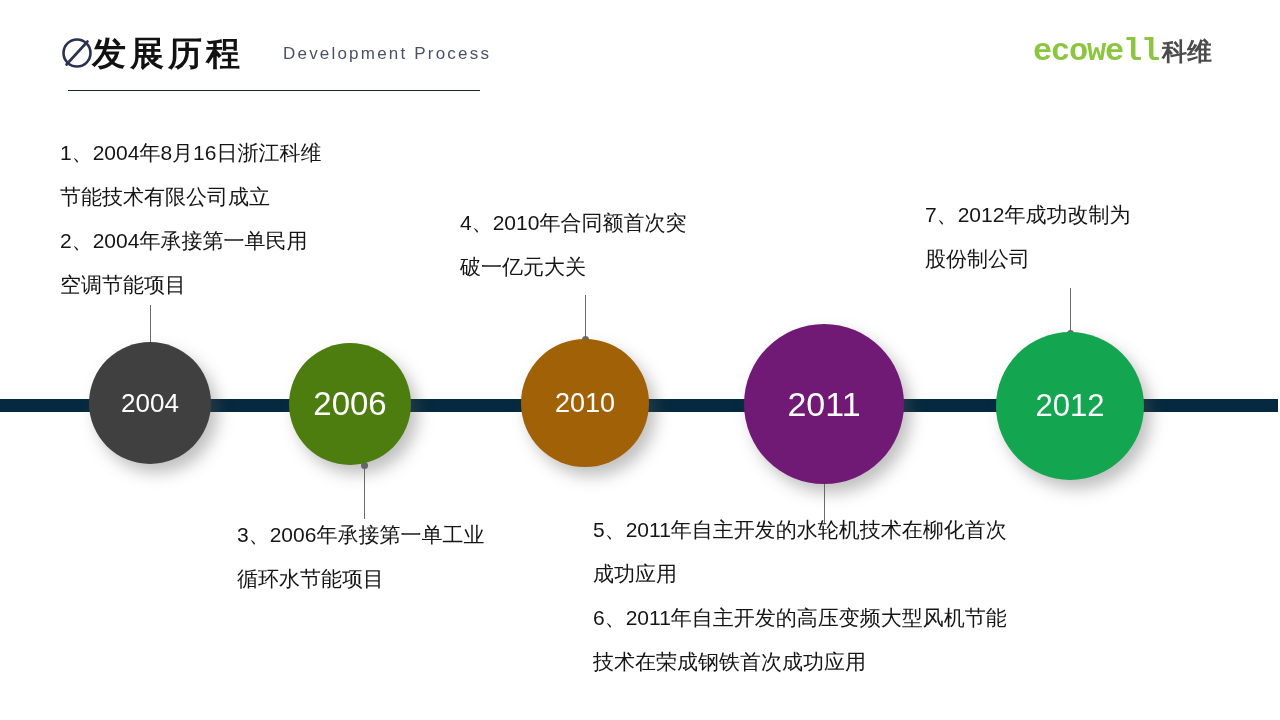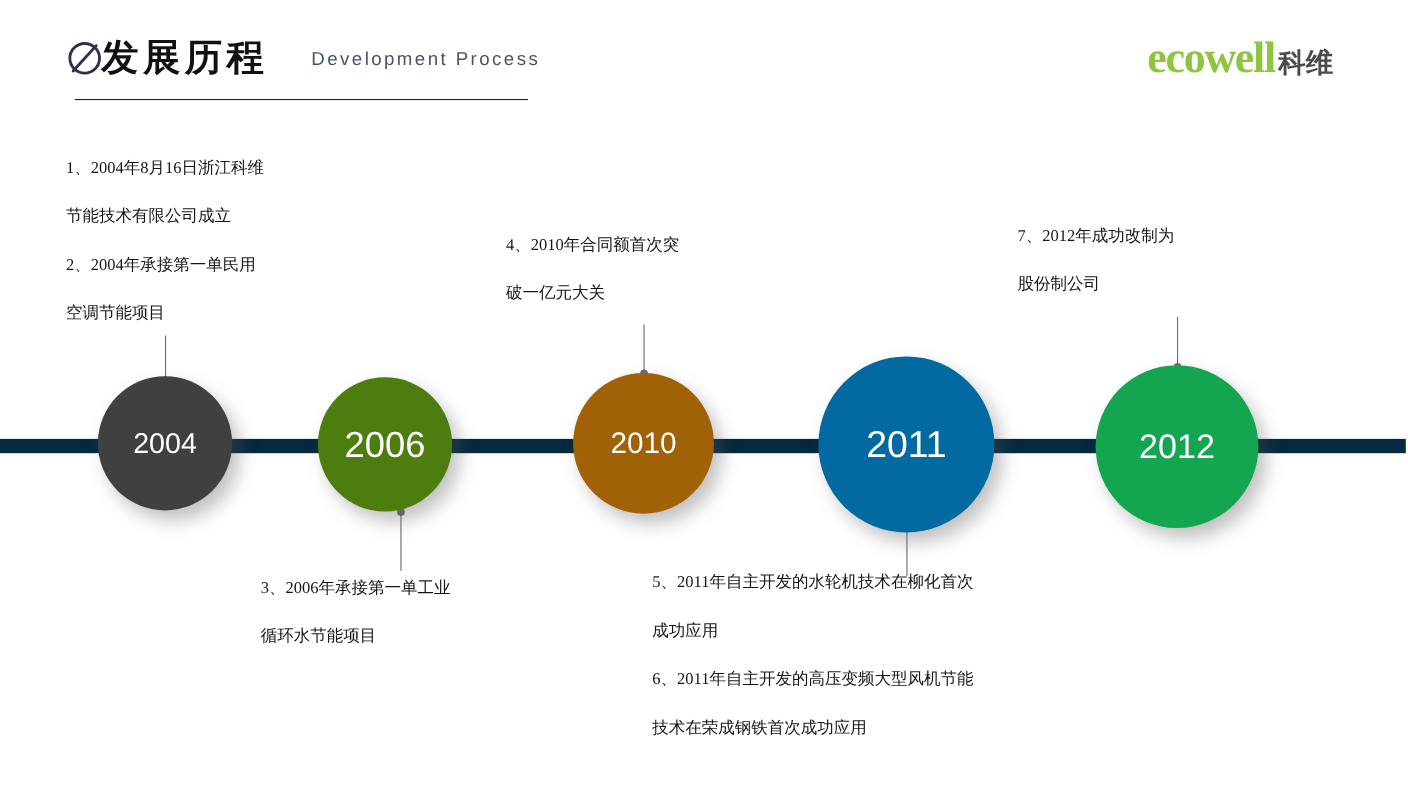--- a/index.html
+++ b/index.html
@@ -73,25 +73,25 @@
   #logo {
     position: absolute;
     right: 68px;
     top: 36px;
     height: 34px;
     display: flex;
     align-items: baseline;
     white-space: nowrap;
   }
   #logo-word {
-    font-size: 40px;
+    font-size: 32px;
     font-weight: bold;
     letter-spacing: -1.2px;
     line-height: 32px;
-    font-family: Liberation Serif, serif;
+    font-family: Liberation Mono, monospace;
   }
   #logo-cn {
     font-size: 25px;
     font-weight: bold;
     line-height: 32px;
     margin-left: 3px;
     letter-spacing: 0px;
     font-family: "DejaVu Sans", "Liberation Sans", sans-serif;
   }
 
@@ -130,22 +130,22 @@
     height: 7px;
     border-radius: 50%;
     background: #6b6b6b;
     margin-left: -3px;
   }
 
   
   .note {
     position: absolute;
     color: #151515;
-    font-family: Liberation Serif, serif;
-    font-size: 15px;
+    font-family: Liberation Sans, sans-serif;
+    font-size: 21px;
     line-height: 44px;
     white-space: nowrap;
   }
   .note div { white-space: nowrap; }
 </style>
 </head>
 <body>
 
 <div id="slide">
 
@@ -184,21 +184,21 @@
   <div id="circle-layer">
       <div class="milestone-circle" style="left: 89px; top: 342px; width: 122px; height: 122px; background: #404040; font-size: 26px;">
         <span>2004</span>
       </div>
       <div class="milestone-circle" style="left: 289px; top: 343px; width: 122px; height: 122px; background: #4d7c0f; font-size: 33px;">
         <span>2006</span>
       </div>
       <div class="milestone-circle" style="left: 521px; top: 339px; width: 128px; height: 128px; background: #a16207; font-size: 27px;">
         <span>2010</span>
       </div>
-      <div class="milestone-circle" style="left: 744px; top: 324px; width: 160px; height: 160px; background: #0369a1; font-size: 34px;">
+      <div class="milestone-circle" style="left: 744px; top: 324px; width: 160px; height: 160px; background: #701a75; font-size: 34px;">
         <span>2011</span>
       </div>
       <div class="milestone-circle" style="left: 996px; top: 332px; width: 148px; height: 148px; background: rgb(19, 165, 80); font-size: 31px;">
         <span>2012</span>
       </div>
     </div>
 
   <div id="note-layer">
       <div class="note" style="left: 60px; top: 131px;">
         <div>1、2004年8月16日浙江科维</div>

